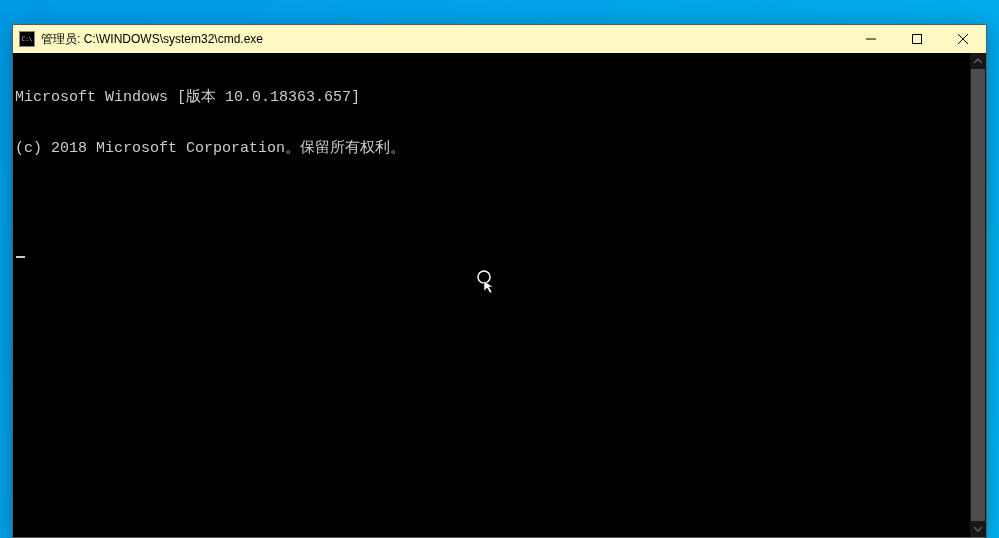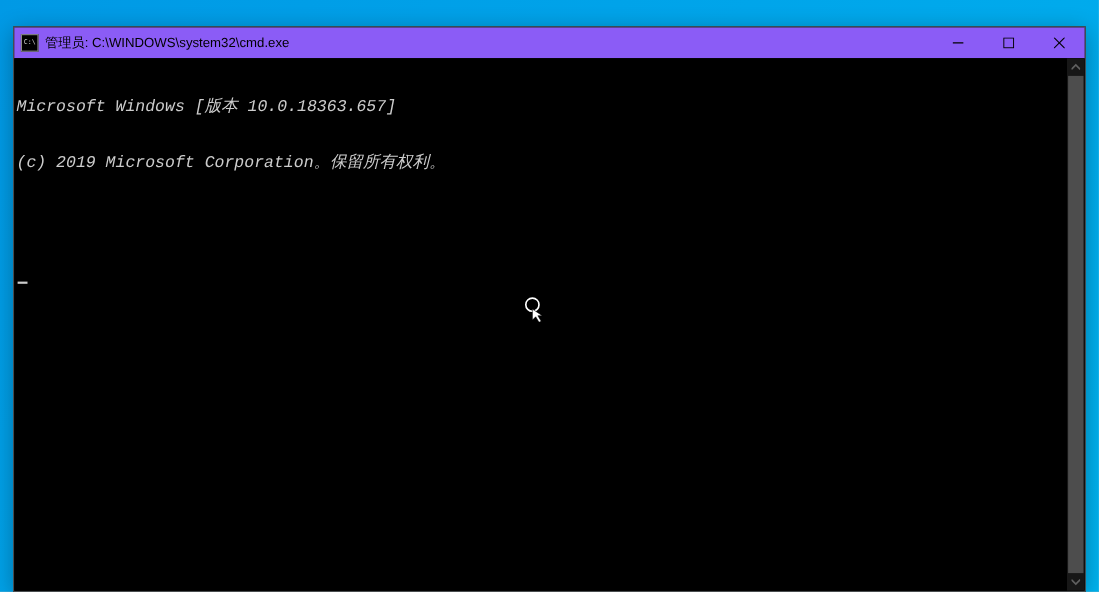--- a/index.html
+++ b/index.html
@@ -22,21 +22,21 @@
       width: 975px;
       height: 514px;
       background: #000000;
       border: 1px solid #5a5a5a;
       box-shadow: 0 4px 20px rgba(0,0,0,0.3);
       display: flex;
       flex-direction: column;
     }
     .titlebar {
       height: 28px;
-      background: #8b5cf6;
+      background: #fef9c3;
       display: flex;
       align-items: center;
       flex-shrink: 0;
     }
     .titlebar-icon {
       width: 16px;
       height: 16px;
       margin-left: 6px;
       margin-right: 6px;
       background: #000000;
@@ -84,21 +84,20 @@
     .terminal {
       flex: 1;
       background: #000000;
       color: #cccccc;
       font-family: "NSimSun", "SimSun", "Consolas", "Courier New", monospace;
       font-size: 15px;
       line-height: 17px;
       padding: 2px 0 0 2px;
       white-space: pre;
       overflow: hidden;
-      font-style: italic;
     }
     .terminal-line {
       min-height: 17px;
     }
     .prompt-line {
       display: flex;
     }
     .cursor {
       width: 9px;
       height: 2px;
@@ -179,21 +178,21 @@
         <svg viewBox="0 0 10 10">
           <line x1="0" y1="0" x2="10" y2="10" stroke="currentColor" stroke-width="1"></line>
           <line x1="10" y1="0" x2="0" y2="10" stroke="currentColor" stroke-width="1"></line>
         </svg>
       </div>
     </div>
   </div>
   <div class="terminal-wrapper">
     <div class="terminal">
       <div class="terminal-line">Microsoft Windows [版本 10.0.18363.657]</div>
-      <div class="terminal-line">(c) 2019 Microsoft Corporation。保留所有权利。</div>
+      <div class="terminal-line">(c) 2018 Microsoft Corporation。保留所有权利。</div>
       <div class="terminal-line"></div>
       <div class="terminal-line prompt-line">
         <span class="cursor"></span>
       </div>
     </div>
     <div class="scrollbar">
       <div class="scrollbar-button up">
         <svg viewBox="0 0 8 8">
           <path d="M0 6 L4 2 L8 6" fill="none" stroke="currentColor" stroke-width="1.5"></path>
         </svg>

